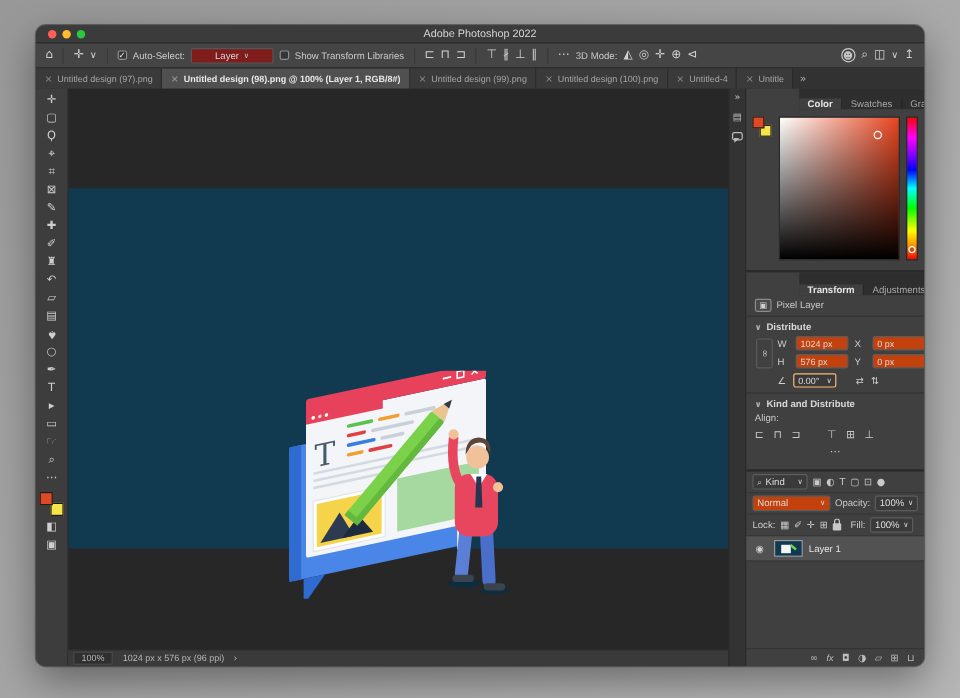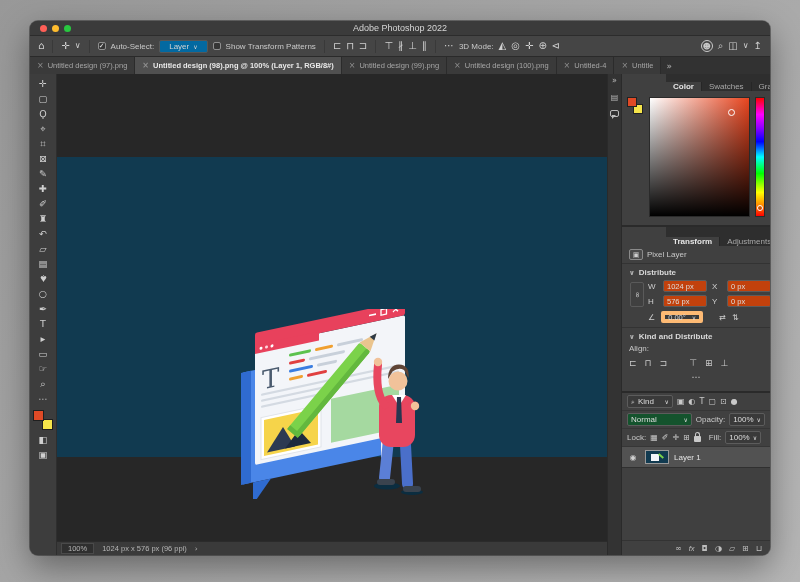--- a/index.html
+++ b/index.html
@@ -20,21 +20,21 @@
   .traffic{position:absolute;left:10px;top:4px;display:flex;gap:5px;}
   .dot{width:7px;height:7px;border-radius:50%;}
   .title{font-size:9px;color:#d6d6d6;}
 
   
   .optionsbar{height:21px;background:var(--optionsbar);border-bottom:1px solid #2a2a2a;display:flex;align-items:center;padding:0 8px;gap:5px;font-size:8px;color:#c9c9c9;}
   .sep{width:1px;height:13px;background:#393939;margin:0 3px;}
   .obicon{font-size:10px;color:#d0d0d0;line-height:1;}
   .obicon.small{font-size:8px;}
   .chk{width:8px;height:8px;border:1px solid #8f8f8f;border-radius:2px;display:inline-flex;align-items:center;justify-content:center;font-size:7px;color:#e8e8e8;background:#353535;}
-  .dropbox{background:#0369a1;border:1px solid #565656;border-radius:2px;padding:1px 9px;display:inline-flex;align-items:center;gap:4px;color:#d2d2d2;}
+  .dropbox{background:#7f1d1d;border:1px solid #565656;border-radius:2px;padding:1px 19px;display:inline-flex;align-items:center;gap:4px;color:#d2d2d2;}
   .spacer{flex:1;}
   .circled{width:12px;height:12px;border-radius:50%;border:1px solid #c9c9c9;display:inline-flex;align-items:center;justify-content:center;font-size:8px;}
 
   
   .tabbar{height:17px;background:var(--tabbar);display:flex;align-items:stretch;overflow:hidden;}
   .dtab{display:flex;align-items:center;gap:4px;padding:0 7px;font-size:7.5px;color:#a5a5a5;background:#3a3a3a;border-right:1px solid #2b2b2b;white-space:nowrap;overflow:hidden;}
   .dtab .x{color:#8f8f8f;font-size:8px;}
   .dtab.active{background:var(--tab-active);color:#e9e9e9;font-weight:bold;}
   .dtab.clip{max-width:52px;text-overflow:ellipsis;}
   .tab-ovf{display:flex;align-items:center;padding:0 5px;color:#b5b5b5;font-size:9px;}
@@ -92,30 +92,30 @@
   .prow{display:flex;align-items:center;gap:4px;padding:3px 7px;font-size:8px;color:#c9c9c9;}
   .pixicon{width:14px;height:11px;border:1px solid #8a8a8a;border-radius:2px;display:flex;align-items:center;justify-content:center;font-size:7px;color:#cfcfcf;background:#4a4a4a;}
   .sect{border-top:1px solid #333;padding:3px 0 4px;}
   .sect-title{display:flex;align-items:center;gap:4px;padding:1px 7px 3px;font-size:8px;font-weight:bold;color:#d9d9d9;}
   .caret{font-size:7px;color:#b0b0b0;}
   .tgrid{display:grid;grid-template-columns:10px 44px 10px 44px;gap:3px 5px;align-items:center;padding:0 7px 0 26px;font-size:8px;position:relative;}
   .linkbox{position:absolute;left:8px;top:2px;width:14px;height:25px;border:1px solid #5a5a5a;border-radius:2px;display:flex;align-items:center;justify-content:center;color:#c9c9c9;font-size:8px;}
   .linkbox span{display:inline-block;transform:rotate(90deg);}
   .fld{background:#c2410c;border:1px solid #5c5c5c;border-radius:2px;height:12px;display:flex;align-items:center;padding:0 3px;color:#ddd;font-size:7.5px;}
   .anglerow{display:flex;align-items:center;gap:6px;padding:4px 7px 0 26px;font-size:8px;}
-  .anglesel{background:#3a3a3a;border:4px solid #fdba74;border-radius:2px;height:12px;display:flex;align-items:center;gap:6px;padding:0 3px;color:#ddd;font-size:7.5px;}
+  .anglesel{background:#3a3a3a;border:1px solid #fdba74;border-radius:2px;height:12px;display:flex;align-items:center;gap:6px;padding:0 3px;color:#ddd;font-size:7.5px;}
   .alignicons{display:flex;gap:8px;padding:2px 7px;font-size:9px;color:#c9c9c9;}
   .alignicons .gap{width:6px;}
   .morerow{display:flex;justify-content:center;padding:2px 0 0;color:#c9c9c9;}
 
   
   .lrow{display:flex;align-items:center;gap:4px;padding:2px 5px;font-size:8px;color:#c9c9c9;border-bottom:1px solid #363636;}
   .kindbox{background:#3a3a3a;border:1px solid #5c5c5c;border-radius:2px;height:13px;display:flex;align-items:center;gap:3px;padding:0 3px;color:#ddd;flex:0 0 46px;}
   .fico{font-size:8px;color:#c9c9c9;}
-  .blendsel{background:#14532d;border:1px solid #5c5c5c;border-radius:2px;height:13px;display:flex;align-items:center;justify-content:space-between;padding:0 3px;flex:1;color:#ddd;}
+  .blendsel{background:#c2410c;border:1px solid #5c5c5c;border-radius:2px;height:13px;display:flex;align-items:center;justify-content:space-between;padding:0 3px;flex:1;color:#ddd;}
   .opbox{background:#3a3a3a;border:1px solid #5c5c5c;border-radius:2px;height:13px;display:flex;align-items:center;gap:3px;padding:0 3px;color:#ddd;}
   .locki{font-size:8px;color:#c9c9c9;}
   .csslock{width:7px;height:6px;background:#c9c9c9;border-radius:1px;position:relative;margin-top:3px;}
   .csslock:before{content:"";position:absolute;left:1px;top:-4px;width:3px;height:4px;border:1.5px solid #c9c9c9;border-bottom:none;border-radius:3px 3px 0 0;}
   .layerrow{display:flex;align-items:center;gap:5px;padding:3px 4px;background:var(--selected-row);border-bottom:1px solid #303030;font-size:8px;color:#e4e4e4;}
   .eyebox{width:14px;text-align:center;color:#d0d0d0;font-size:8px;}
   .thumb{width:24px;height:14px;background:var(--canvas-navy);border:1px solid #9a9a9a;position:relative;}
   .thumb:before{content:"";position:absolute;left:5px;top:3px;width:8px;height:7px;background:#f3f5f9;}
   .thumb:after{content:"";position:absolute;left:12px;top:4px;width:6px;height:2px;background:var(--illus-pencil);transform:rotate(40deg);}
   .layersfill{flex:1;}
@@ -142,21 +142,21 @@
     <span class="obicon g">✛</span>
     <span class="obicon small g">∨</span>
     <span class="sep"></span>
     <span class="chk g">✓</span>
     <span>Auto-Select:</span>
     <span class="dropbox">
       <span>Layer</span>
       <span class="g" style="font-size:6px">∨</span>
     </span>
     <span class="chk"></span>
-    <span>Show Transform Patterns</span>
+    <span>Show Transform Libraries</span>
     <span class="sep"></span>
     <span class="obicon g">⊏</span>
     <span class="obicon g">⊓</span>
     <span class="obicon g">⊐</span>
     <span class="sep"></span>
     <span class="obicon g">⊤</span>
     <span class="obicon g">∦</span>
     <span class="obicon g">⊥</span>
     <span class="obicon g">∥</span>
     <span class="sep"></span>

